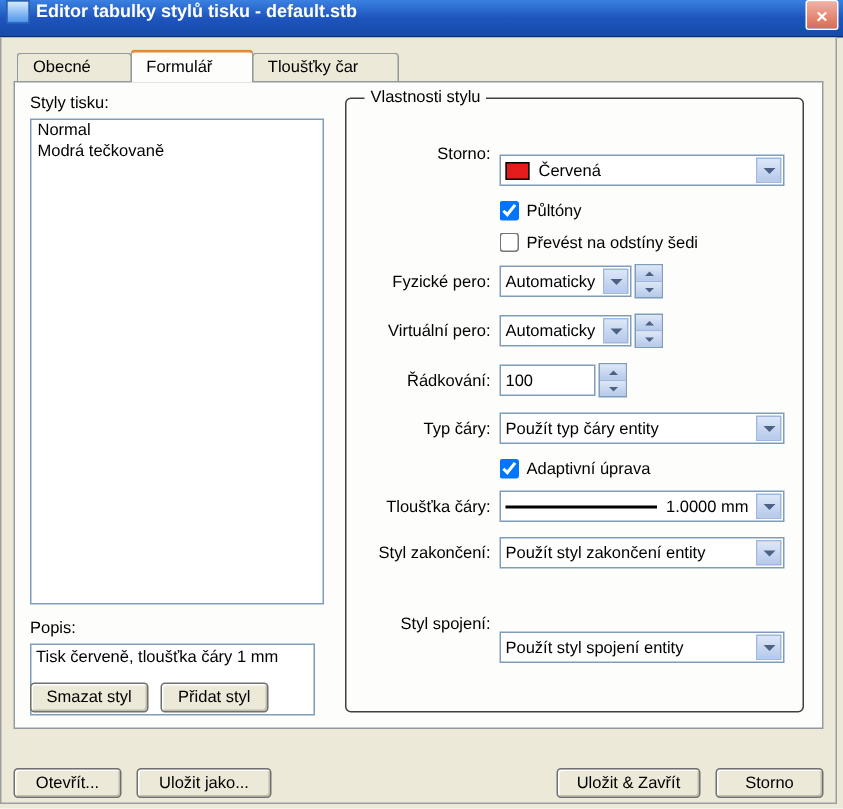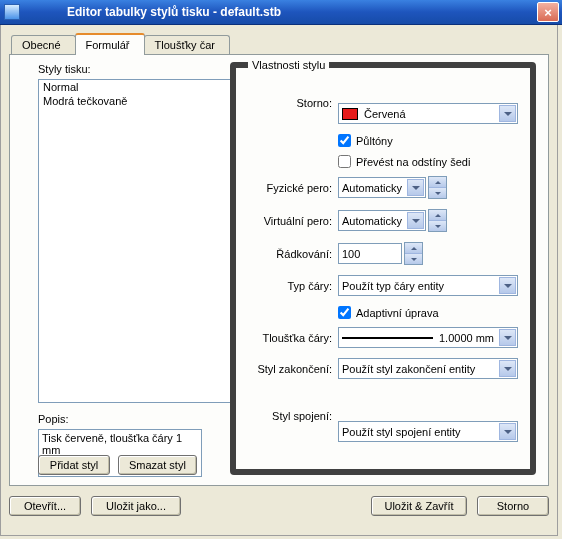--- a/index.html
+++ b/index.html
@@ -11,26 +11,24 @@
     height: 539px;
     overflow: hidden;
   }
 
   
   .titlebar {
     height: 24px;
     background: linear-gradient(to bottom, #3A81E1 0%, #1E55BD 50%, #164BA8 100%);
     color: #fff;
     display: flex;
-    align-items: center;
     padding: 0 2px 0 4px;
     font-weight: bold;
     font-size: 12px;
     border-bottom: 1px solid #0A2F7A;
-    gap: 43px;
   }
   .titlebar .icon {
     width:16px; height:16px;
     background: linear-gradient(to bottom,#D7ECFF,#4A93E9);
     margin-right:4px;
     border: 1px solid #2A5FB0;
     box-sizing:border-box;
   }
   .titlebar .title { flex:1; overflow:hidden; white-space:nowrap; }
   .titlebar .close {
@@ -65,21 +63,21 @@
     height:22px;
     position:relative;
     z-index:2;
     margin-top:3px;
     margin-left:2px;
   }
   .tab {
     border:1px solid #919B9C;
     border-bottom:none;
     background:#ECE9D8;
-    padding:3px 14px 3px 10px;
+    padding:3px 26px 3px 10px;
     margin-right:-1px;
     border-top-left-radius:3px;
     border-top-right-radius:3px;
     position:relative;
     cursor:default;
     color:#000;
   }
   .tab.active {
     background:#FDFDFB;
     padding-top:4px;
@@ -94,21 +92,21 @@
     height:432px;
     position:relative;
     z-index:1;
     box-sizing:border-box;
     padding:8px 10px 10px 10px;
   }
 
   
   .left-col {
     position:absolute;
-    left:28px; top:8px;
+    left:10px; top:8px;
     width:196px;
     bottom:10px;
   }
   .left-col .lbl { margin-bottom:4px; }
   .listbox {
     width:196px;
     height:324px;
     background:#fff;
     border:1px solid #7F9DB9;
     box-sizing:border-box;
@@ -117,21 +115,21 @@
   .listbox .item {
     padding:1px 4px;
     cursor:default;
   }
   .listbox .item.selected {
     background:#B6BDD2;
     color:#000;
   }
 
   .descbox {
-    width:164px;
+    width:190px;
     height:48px;
     background:#fff;
     border:1px solid #7F9DB9;
     box-sizing:border-box;
     padding:2px 3px;
     margin-top:4px;
   }
 
   .left-btns {
     display:flex;
@@ -154,21 +152,21 @@
     box-shadow: inset 1px 1px 0 #fff, inset -1px -1px 0 #C0BDA8;
   }
 
   
   fieldset {
     position:absolute;
     left:218px;
     top:4px;
     right:10px;
     bottom:10px;
-    border:6px solid #404040;
+    border:1px solid #404040;
     border-radius:4px;
     padding:10px 12px 23px 12px;
     box-sizing:border-box;
   }
   fieldset legend { padding:0 4px; color:#000; background:#FDFDFB; }
 
   .row {
     display:flex;
     align-items:center;
     margin-bottom:10px;
@@ -248,21 +246,21 @@
   .hr-preview {
     flex:1;
     height:2px;
     background:#000;
     margin-right:6px;
   }
 
   .bottom-bar {
     display:flex;
     align-items:center;
-    margin-top:10px;
+    margin-top:26px;
   }
   .bottom-bar .left { display:flex; gap:10px; }
   .bottom-bar .right { margin-left:auto; display:flex; gap:10px; }
 </style>
 </head>
 <body>
 
 <div class="titlebar">
   <div class="icon"></div>
   <div class="title">Editor tabulky stylů tisku - default.stb</div>
@@ -285,22 +283,22 @@
         <div class="item">Normal</div>
         <div class="item">Modrá tečkovaně</div>
       </div>
 
       <div class="lbl" style="margin-top:10px;">Popis:</div>
       <div class="descbox">
         <span>Tisk červeně, tloušťka čáry 1 mm</span>
       </div>
 
       <div class="left-btns">
+        <button class="btn">Smazat styl</button>
         <button class="btn">Přidat styl</button>
-        <button class="btn">Smazat styl</button>
       </div>
     </div>
 
     <fieldset>
       <legend>Vlastnosti stylu</legend>
 
       <div class="row">
         <div class="lbl">Storno:</div>
         <div class="ctrl">
           <div class="combo" style="flex:1;margin-top:22px;">

